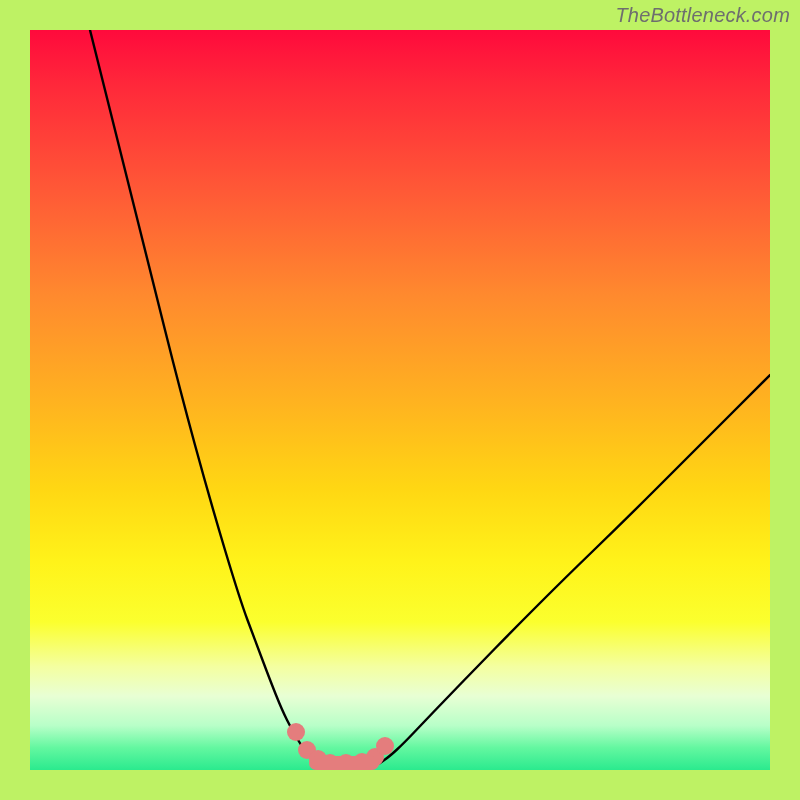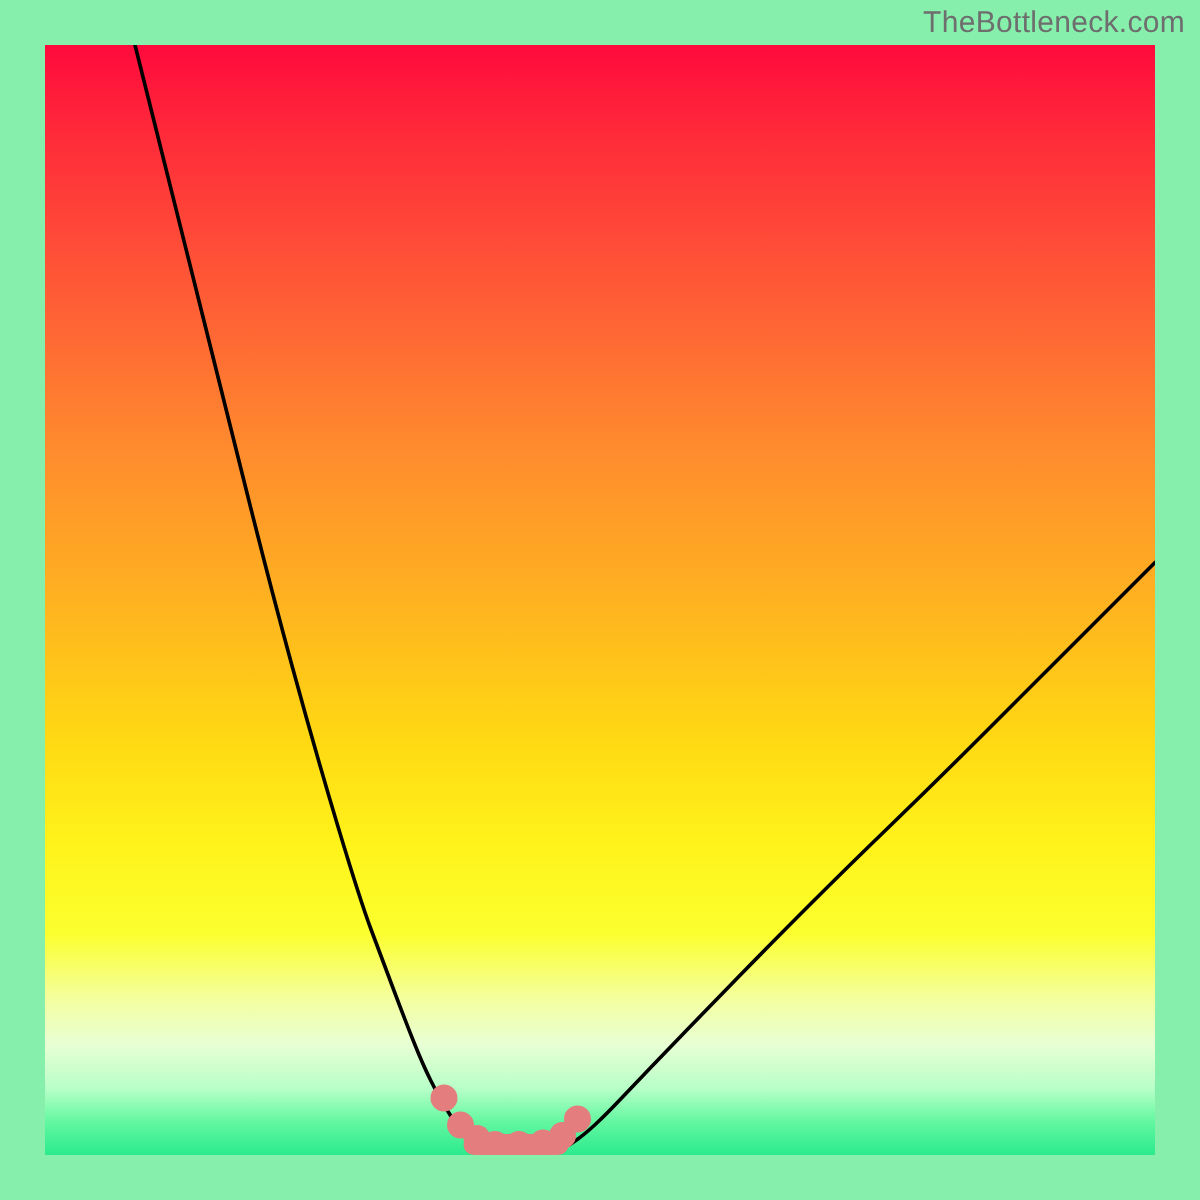--- a/index.html
+++ b/index.html
@@ -10,21 +10,22 @@
     overflow: hidden;
     background: #000;
     font-family: Arial, Helvetica, sans-serif;
   }
   .frame {
     position: absolute;
     left: 0;
     top: 0;
     width: 800px;
     height: 800px;
-    background: #86efac;
+    background: #bef264;
+    font-style: italic;
   }
   .plot {
     position: absolute;
     left: 30px;
     top: 30px;
     width: 740px;
     height: 740px;
     overflow: hidden;
   }
   .gradient {

